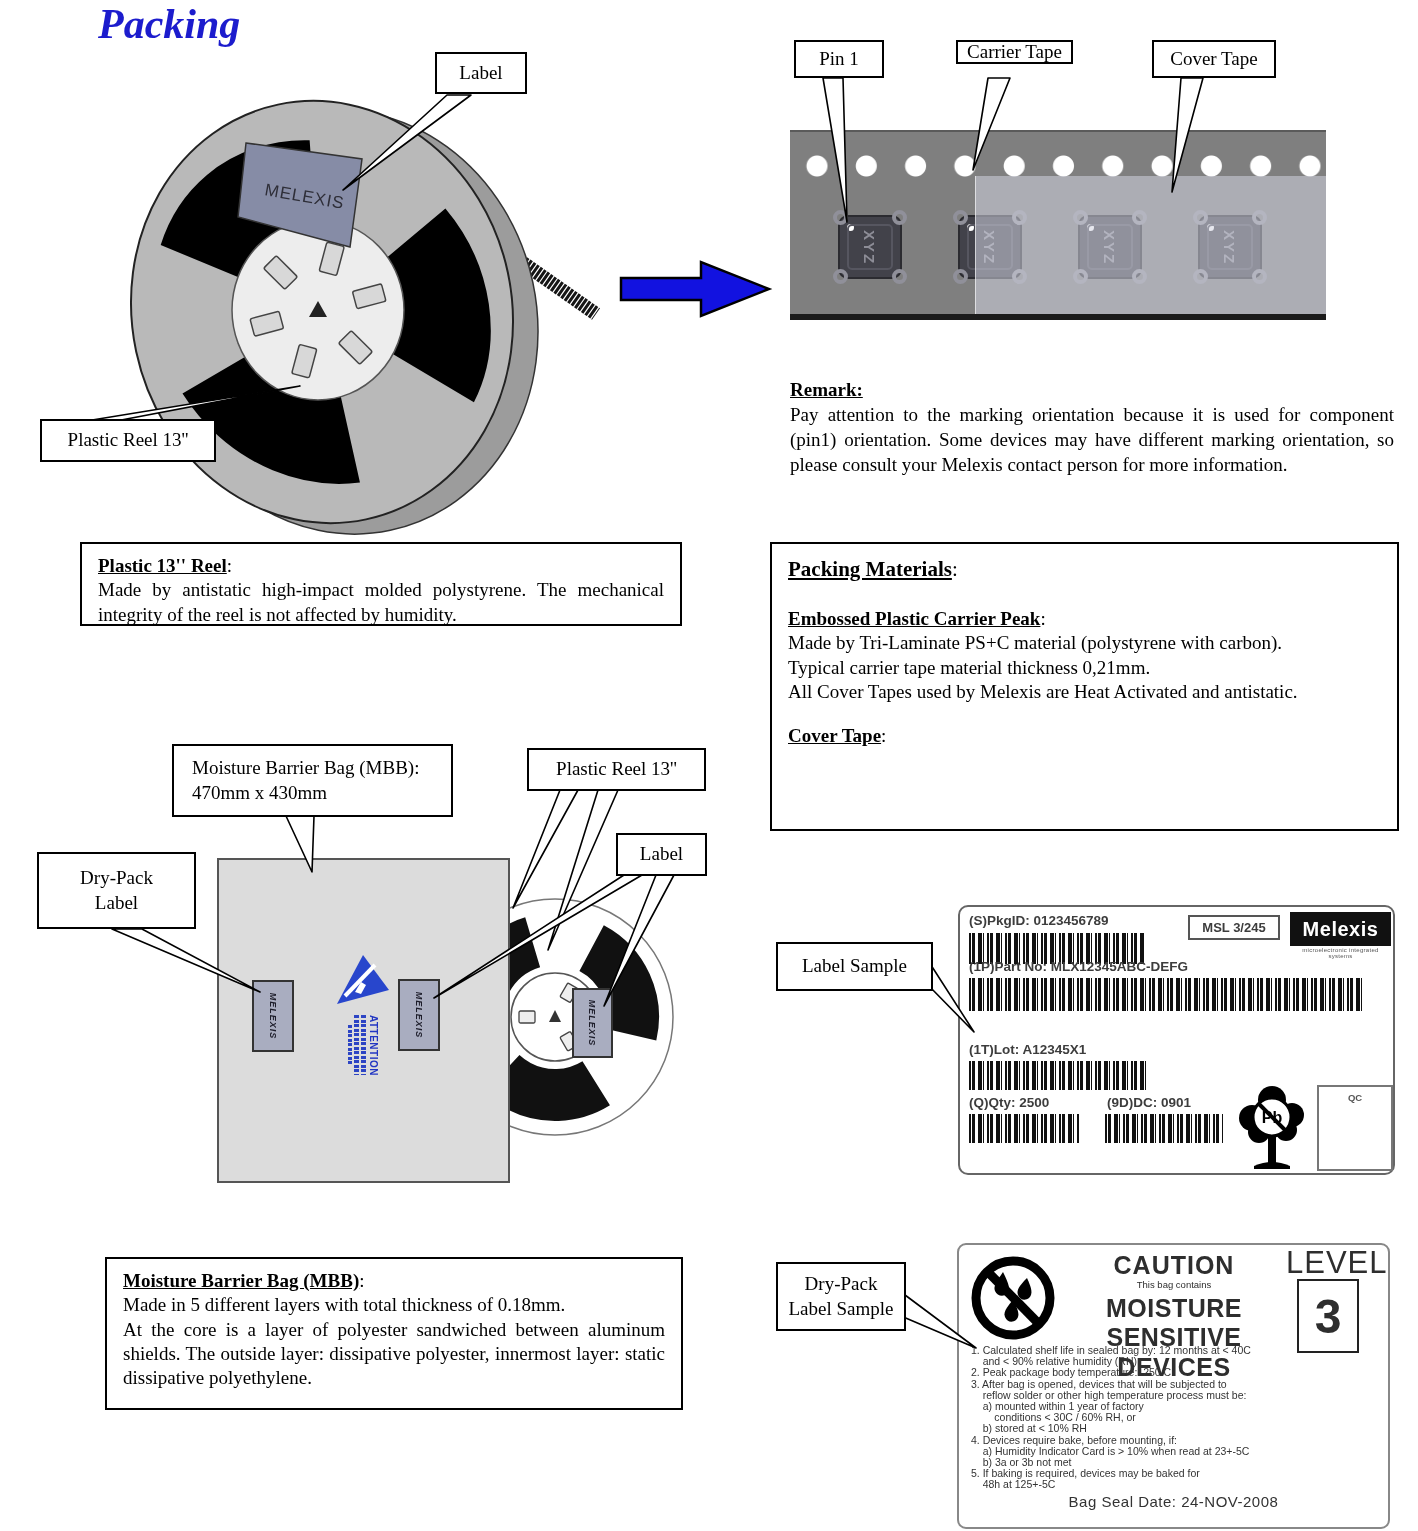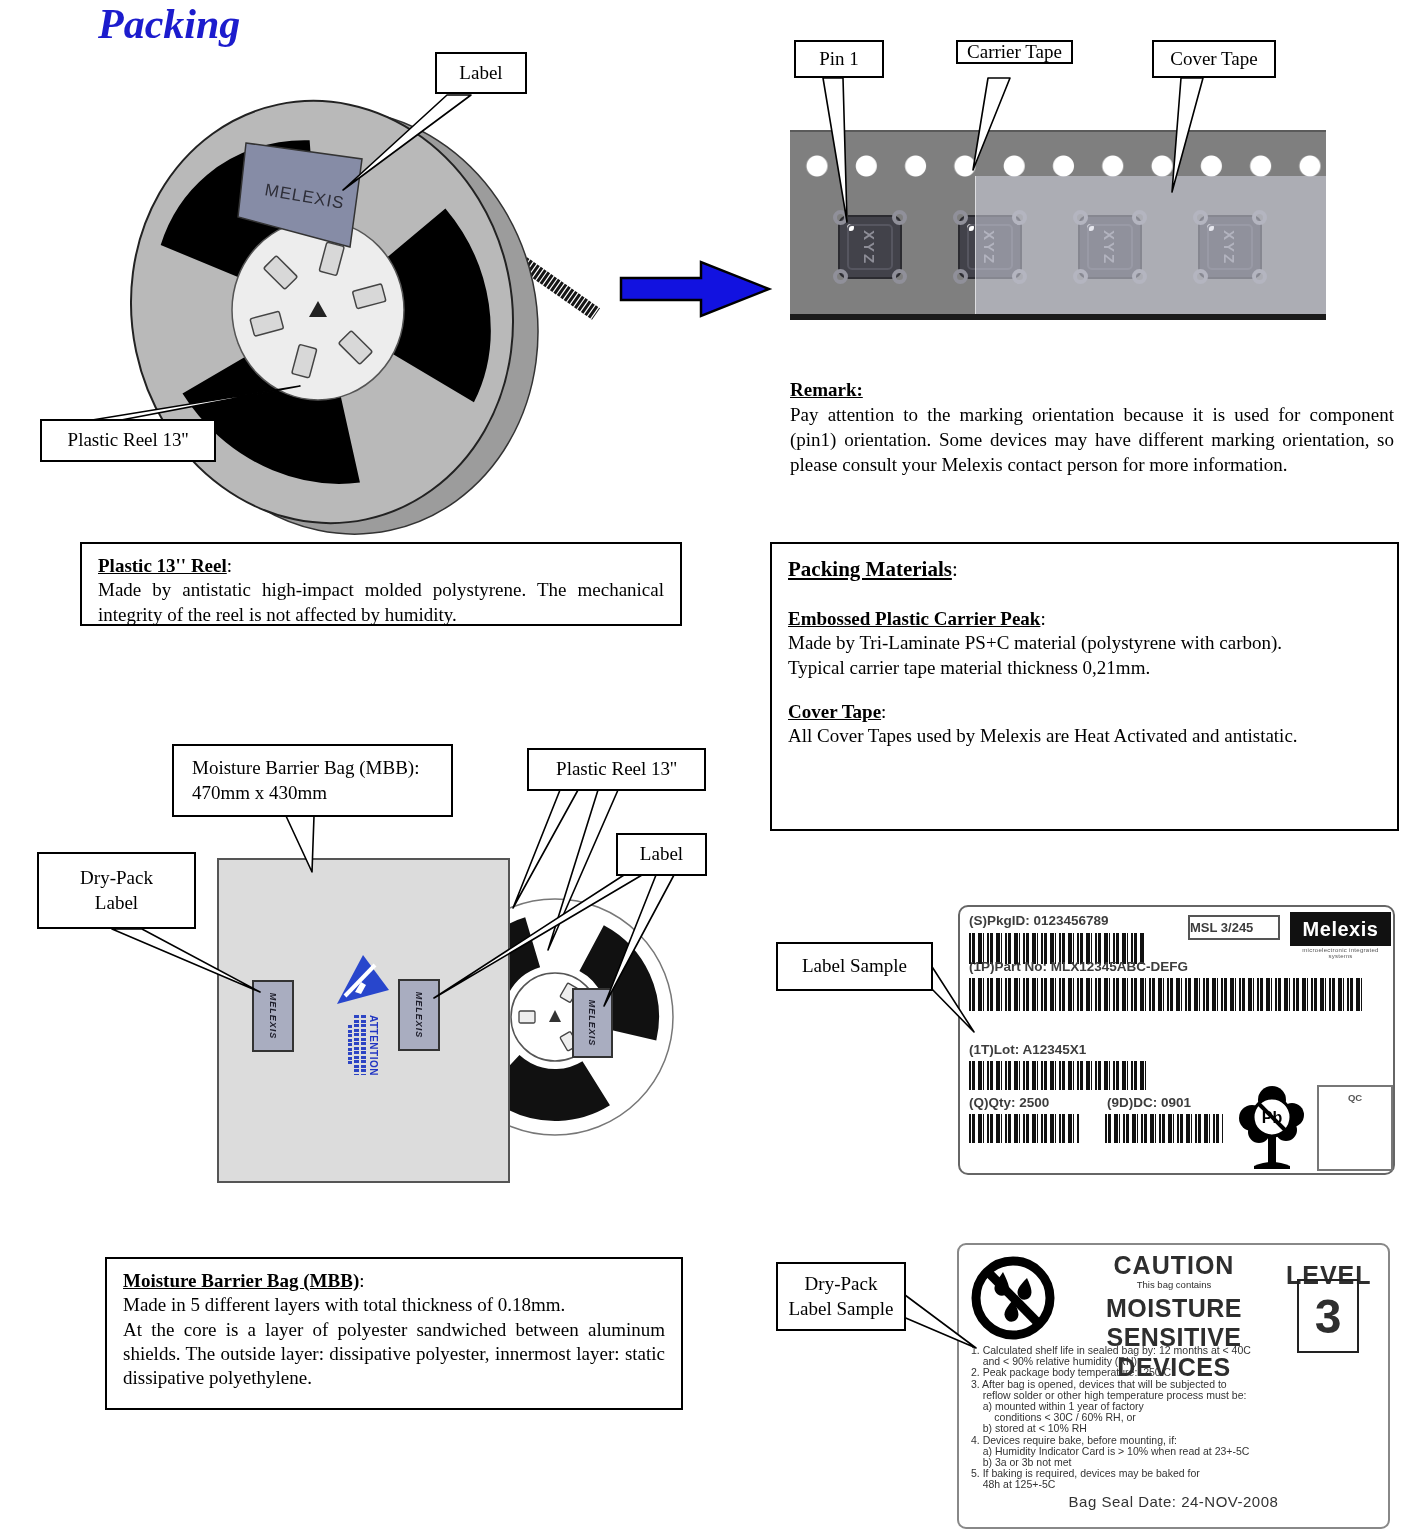--- a/index.html
+++ b/index.html
@@ -54,37 +54,37 @@
        background:repeating-linear-gradient(90deg,#2c44c4 0 3px,rgba(0,0,0,0) 3px 4.5px);}
   .esd-line.s{width:40px;height:4px;}
   
   .slabel{position:absolute;left:958px;top:905px;width:437px;height:270px;background:#fff;
        border:2px solid #666;border-radius:10px;box-sizing:border-box;z-index:2;
        font-family:"Liberation Sans",sans-serif;color:#3d3d3d;font-weight:bold;}
   .slabel .t{position:absolute;font-size:13.5px;white-space:nowrap;}
   .bc{position:absolute;background:repeating-linear-gradient(90deg,#111 0 2px,#fff 2px 3px,
       #111 3px 6px,#fff 6px 9px,#111 9px 13px,#fff 13px 14px,#111 14px 15px,#fff 15px 18px);}
   .mslbox{position:absolute;border:2px solid #555;box-sizing:border-box;display:flex;
-      align-items:center;justify-content:flex-start;font-size:13px;}
+      align-items:center;justify-content:center;font-size:13px;}
   .mlogo{position:absolute;left:330px;top:5px;width:101px;height:34px;background:#111;color:#fff;
       display:flex;align-items:center;justify-content:center;font-size:20px;font-weight:bold;
       letter-spacing:0.5px;}
   .mtag{position:absolute;left:330px;top:40px;width:101px;font-size:6px;font-weight:normal;
       color:#555;text-align:center;letter-spacing:0.3px;}
   .qcbox{position:absolute;left:357px;top:178px;width:76px;height:86px;border:2px solid #777;
       box-sizing:border-box;font-size:9.5px;color:#555;text-align:center;padding-top:5px;}
   
   .clabel{position:absolute;left:957px;top:1243px;width:433px;height:286px;background:#fff;
       border:2px solid #888;border-radius:9px;box-sizing:border-box;z-index:2;
       font-family:"Liberation Sans",sans-serif;color:#2e2e2e;}
   .chead{position:absolute;left:96px;top:6px;width:238px;text-align:center;}
   .chead .c1{font-size:25px;font-weight:bold;letter-spacing:1px;}
   .chead .c2{font-size:9.5px;margin-top:-1px;}
   .chead .c3{font-size:25px;font-weight:bold;margin-top:4px;letter-spacing:0.5px;}
-  .lvlword{position:absolute;left:327px;top:16px;font-size:25px;font-weight:bold;letter-spacing:1px;}
+  .lvlword{position:absolute;left:327px;top:0;font-size:31px;font-weight:normal;letter-spacing:1px;}
   .lvlbox{position:absolute;left:338px;top:34px;width:62px;height:74px;border:2.5px solid #222;
       box-sizing:border-box;display:flex;align-items:center;justify-content:center;
       font-size:48px;font-weight:bold;}
   .clist{position:absolute;left:12px;top:100px;width:408px;font-size:10.5px;line-height:11.2px;
       white-space:pre;color:#333;}
   .cseal{position:absolute;left:0;top:248px;width:100%;text-align:center;font-size:15px;
       letter-spacing:0.5px;color:#333;}
   
   .title{position:absolute;left:98px;top:0px;font-size:42px;font-weight:bold;font-style:italic;
       color:#1c1ccd;z-index:2;}
@@ -291,24 +291,24 @@
 
   <div class="tbox" style="left:770px;top:542px;width:629px;height:289px">
     <div style="text-align:left;font-size:21px;margin-top:2px">
       <span class="u">Packing Materials</span><span>:</span>
     </div>
     <div style="margin-top:24px">
       <span class="u">Embossed Plastic Carrier Peak</span><span>:</span>
     </div>
     <div>Made by Tri-Laminate PS+C material (polystyrene with carbon).</div>
     <div>Typical carrier tape material thickness 0,21mm.</div>
+    <div>All Cover Tapes used by Melexis are Heat Activated and antistatic.</div>
     <div style="margin-top:20px">
       <span class="u">Cover Tape</span><span>:</span>
     </div>
-    <div>All Cover Tapes used by Melexis are Heat Activated and antistatic.</div>
   </div>
 
   <div class="tbox" style="left:105px;top:1257px;width:578px;height:153px">
     <span class="u">Moisture Barrier Bag (MBB)</span><span>:</span>
     <div>Made in 5 different layers with total thickness of 0.18mm.</div>
     <div class="just">At the core is a layer of polyester sandwiched between aluminum shields. The outside layer: dissipative polyester, innermost layer: static dissipative polyethylene.</div>
   </div>
 
   <div class="slabel">
     <div class="t" style="left:9px;top:6px">(S)PkgID: 0123456789</div>

